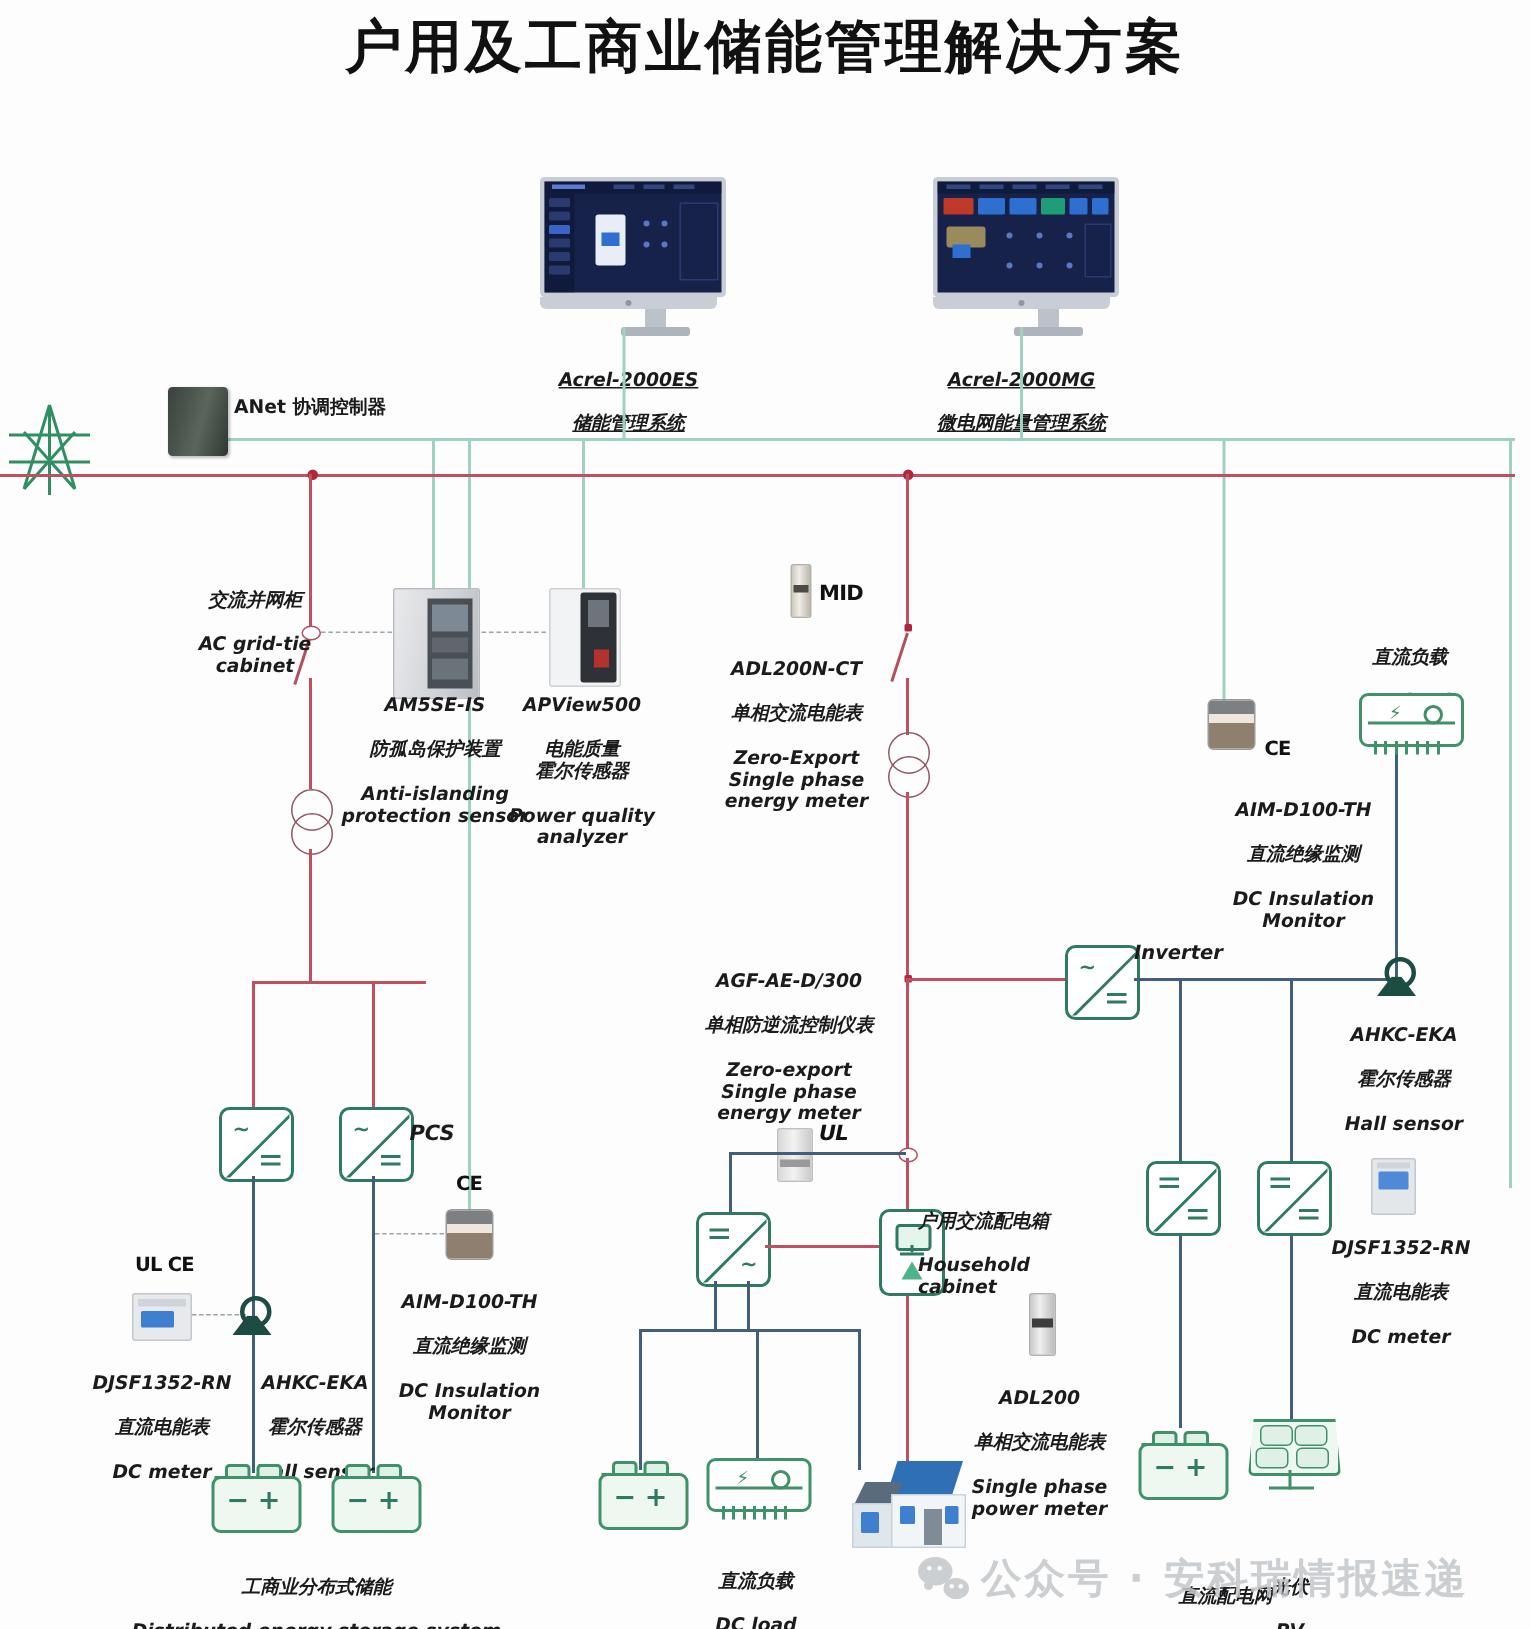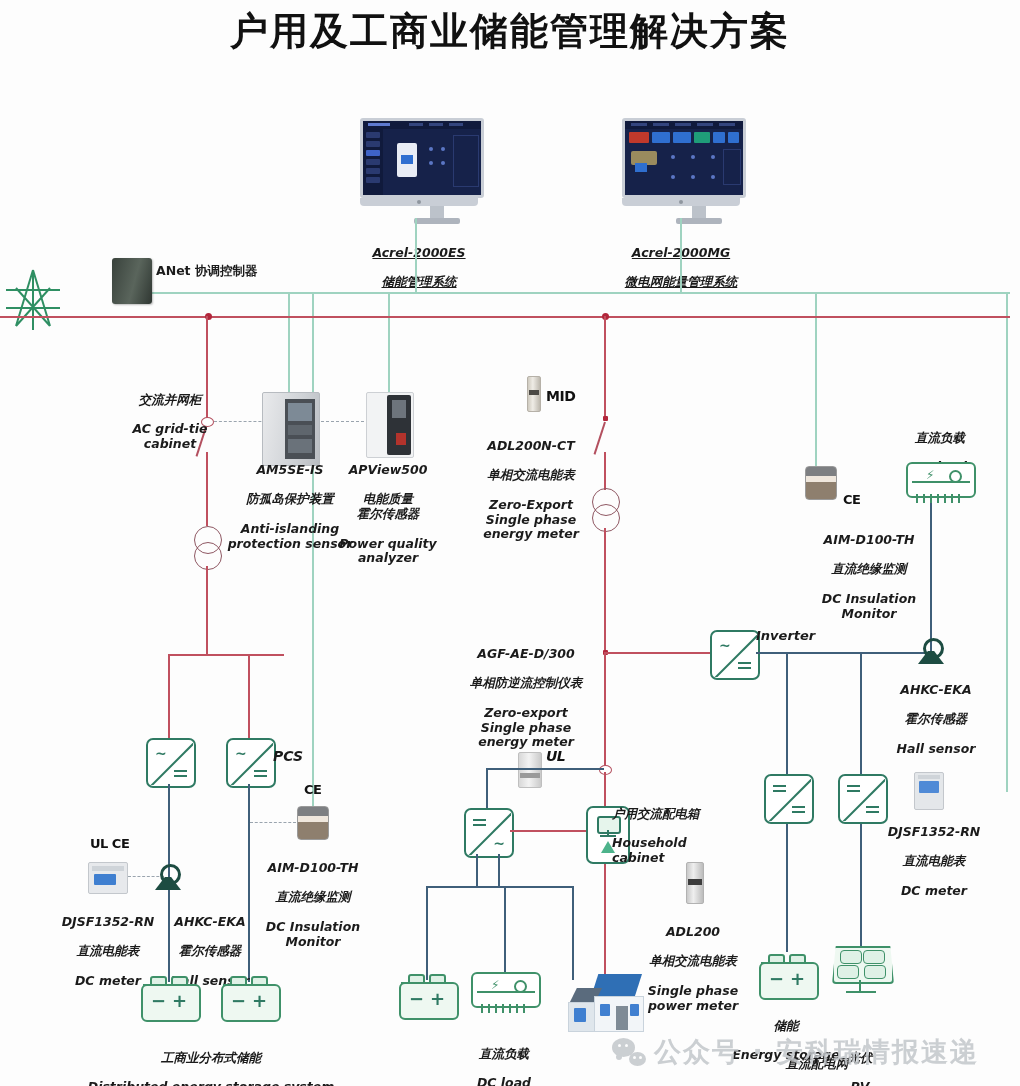--- a/index.html
+++ b/index.html
@@ -688,24 +688,20 @@
   <div class="pv" style="left:832px;top:946px;">
     <div class="frame"></div>
     <div class="cell" style="left:8px;top:4px;"></div>
     <div class="cell" style="left:31px;top:4px;"></div>
     <div class="cell" style="left:5px;top:19px;"></div>
     <div class="cell" style="left:32px;top:19px;"></div>
     <div class="stand"></div>
       <div class="foot"></div>
   </div>
 
-  <div class="abs lbl" style="left:730px;top:1004px;width:112px;">
-    <span>储能</span><br>
-    <span>Energy storage</span>
-  </div>
   <div class="abs lbl" style="left:826px;top:1036px;width:68px;">
     <span>光伏</span><br>
     <span>PV</span>
   </div>
   <div class="abs lbl" style="left:700px;top:1042px;width:234px;">
     <span>直流配电网</span><br>
     <span>DC distribution network</span>
   </div>
 
   <div id="watermark">

